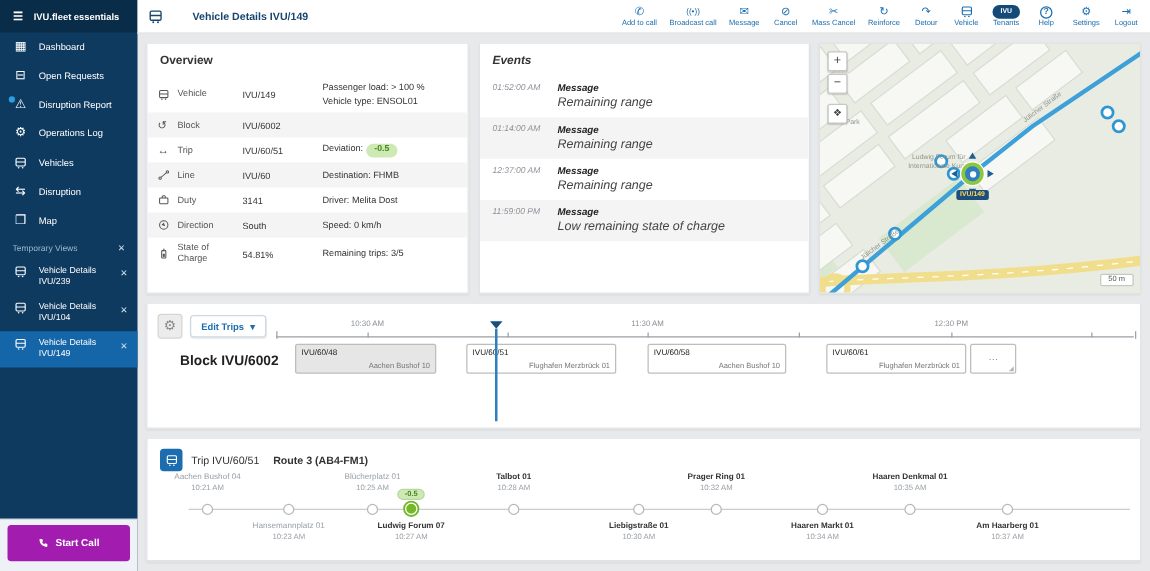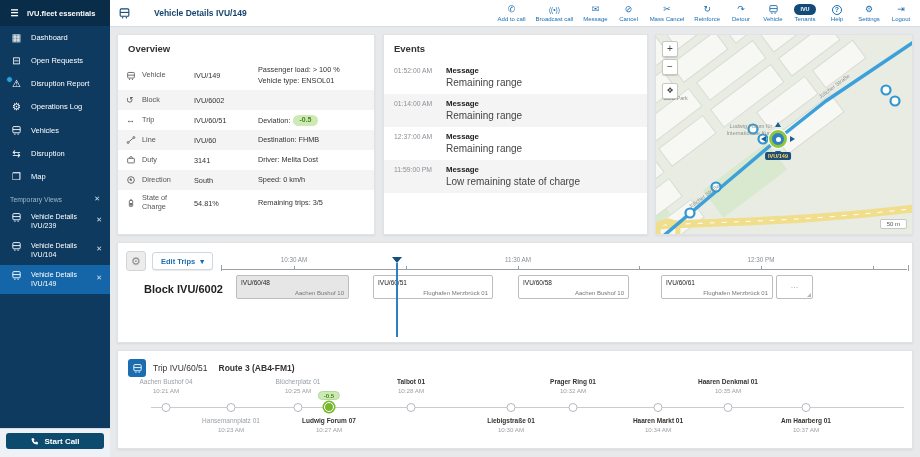--- a/index.html
+++ b/index.html
@@ -15,21 +15,21 @@
   .sb-ic svg { width:11px; height:11px; display:block; margin:0 auto; }
   .badge-dot { position:absolute; top:-3px; left:-4px; width:7px; height:7px; border-radius:50%; background:#2b9fe0; border:1px solid #0e3a60; }
   .tv-header { display:flex; justify-content:space-between; align-items:center; padding:7px 10px 4px; color:#9fb7cb; font-size:6.8px; }
   .tv-close { font-size:7px; color:#cfe0ee; cursor:pointer; }
   .tv-item { display:flex; align-items:flex-start; gap:8px; padding:5px 8px 5px 10px; font-size:7px; line-height:1.35; cursor:pointer; }
   .tv-item.active { background:#1566a8; }
   .tv-item .tv-close { margin-left:auto; margin-top:3px; }
   .sb-bottom { position:absolute; left:0; bottom:0; width:110px; background:#eef2f6; color:#14456e; border-top:1px solid #d6dde4; }
   .my-call { display:flex; align-items:center; gap:6px; padding:9px 10px 7px; font-size:8px; font-weight:bold; cursor:pointer; }
   .my-call svg { width:12px; height:12px; }
-  .start-call { display:flex; align-items:center; justify-content:center; gap:5px; margin:4px 6px 8px; height:16px; width:98px; background:#0c4a6e; color:#fff; border:none; border-radius:3px; font-size:8px; font-weight:bold; cursor:pointer; }
+  .start-call { display:flex; align-items:center; justify-content:center; gap:5px; margin:4px 6px 8px; height:29px; width:98px; background:#a21caf; color:#fff; border:none; border-radius:3px; font-size:8px; font-weight:bold; cursor:pointer; }
   .start-call svg { width:9px; height:9px; }
 
   
   #main { position:absolute; left:110px; top:0; right:0; bottom:0; }
   #topbar { position:absolute; left:0; top:0; right:0; height:27px; background:#fff; border-bottom:1px solid #dadde0; display:flex; align-items:center; padding:0 8px; }
   .tb-title { display:flex; gap:23px; align-items:center; color:#16456f; font-size:8.5px; font-weight:bold; }
   .tb-title svg { width:13px; height:13px; }
   .tb-actions { margin-left:auto; display:flex; gap:10px; align-items:flex-end; }
   .tb-act { display:flex; flex-direction:column; align-items:center; gap:1px; color:#1b6db0; font-size:6px; cursor:pointer; min-width:22px; }
   .tb-act .ic { font-size:9px; height:11px; line-height:11px; }
@@ -45,21 +45,21 @@
   .ov-row { display:grid; grid-template-columns:16px 52px 64px 1fr; align-items:center; padding:4px 8px; font-size:7.3px; color:#333; min-height:20px; }
   .ov-row.alt { background:#f4f4f4; }
   .ov-ic { color:#555; font-size:9px; line-height:1; }
   .ov-ic svg { width:10px; height:10px; display:block; }
   .ov-label { color:#555; line-height:1.2; padding-right:4px; }
   .ov-value { color:#333; }
   .ov-detail { color:#333; line-height:1.45; }
   .dev-badge { display:inline-block; background:#cdeab5; color:#48821d; border-radius:7px; padding:0.5px 6px; font-weight:bold; font-size:7px; margin-left:3px; }
 
   
-  #events-card { left:273px; top:34px; width:265px; height:201px; overflow:hidden; }
+  #events-card { left:273px; top:34px; width:265px; height:201px; overflow:hidden;font-style:italic; }
   .ev-row { display:grid; grid-template-columns:52px 1fr; padding:5px 10px 6px; }
   .ev-row.alt { background:#f4f4f4; }
   .ev-time { color:#8b9096; font-size:6.8px; padding-top:1px; }
   .ev-type { font-weight:bold; color:#222; font-size:7.8px; }
   .ev-text { color:#444; font-size:10px; margin-top:2px; }
 
   
   #map-card { left:545px; top:34px; width:258px; height:201px; overflow:hidden; background:#e9ece3; }
   #map-card svg.basemap { position:absolute; left:0; top:0; }
   .map-btn { position:absolute; width:16px; height:16px; background:#fff; border:1px solid #c6c9c3; border-radius:2px; color:#444; font-size:10px; line-height:14px; text-align:center; cursor:pointer; box-shadow:0 1px 1px rgba(0,0,0,.15); z-index:5; }

